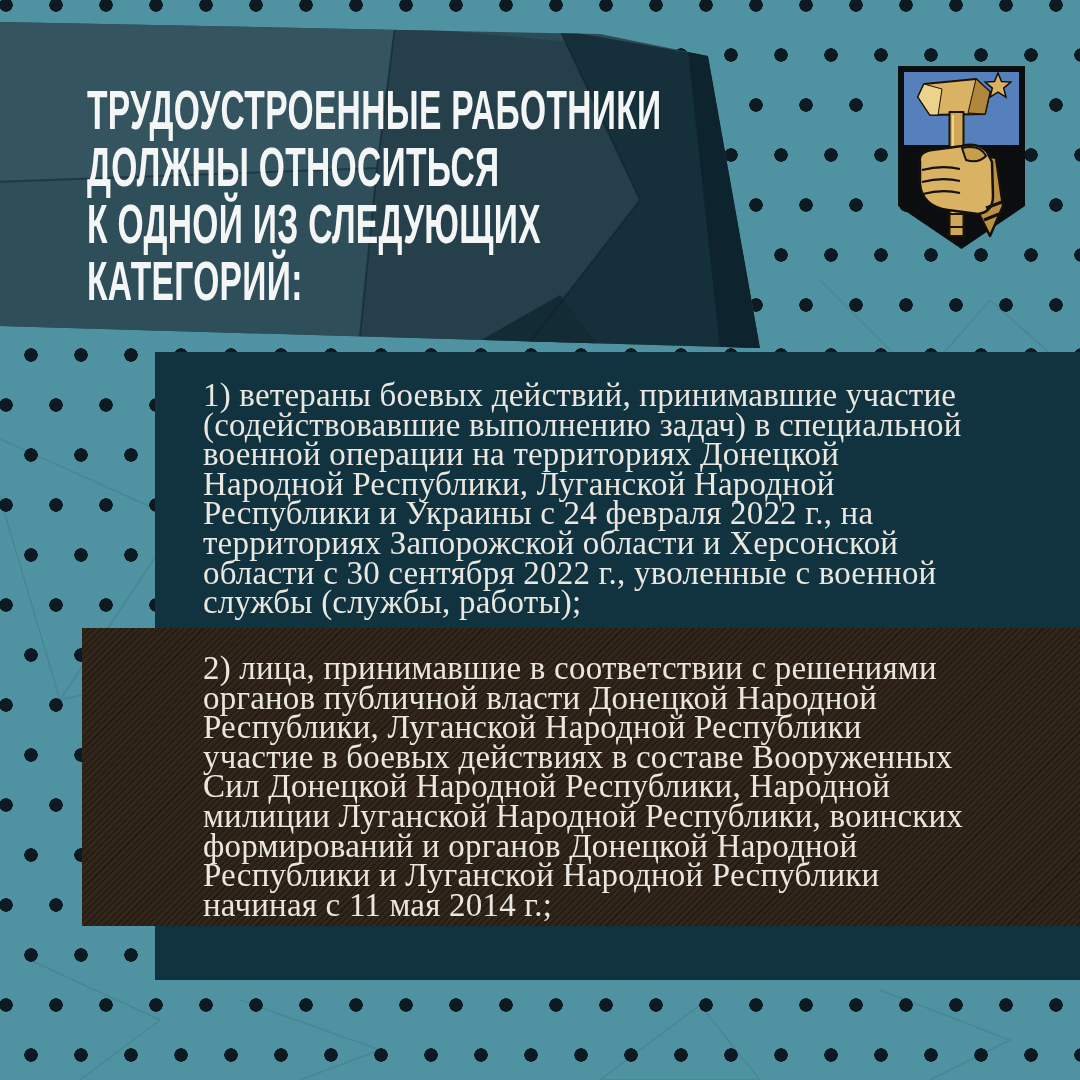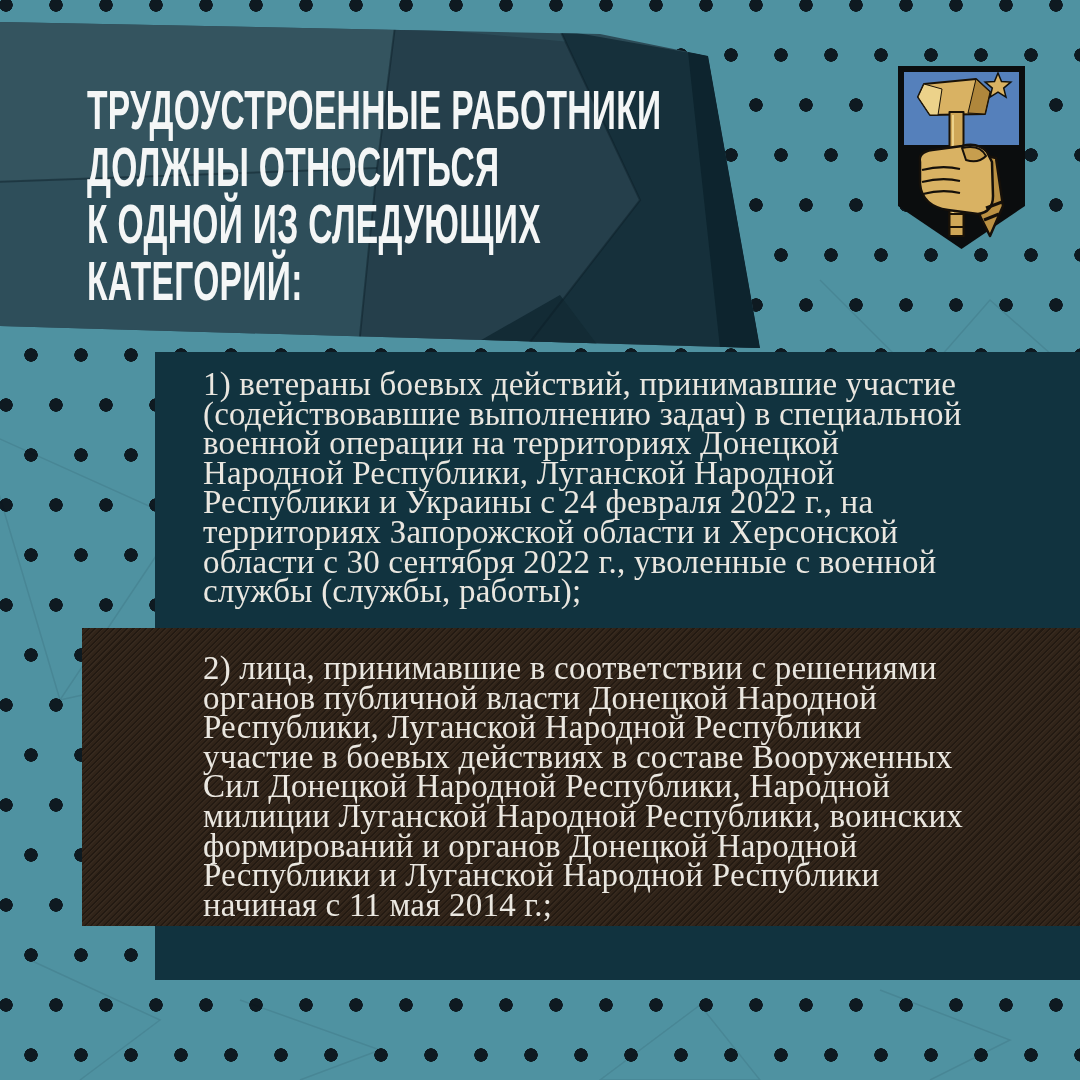--- a/index.html
+++ b/index.html
@@ -37,21 +37,21 @@
       rgba(0,0,0,0.28) 0 1.5px,
       rgba(255,255,255,0.025) 1.5px 2.5px,
       rgba(0,0,0,0) 2.5px 4.5px);
   }
   .body-text{
     color:#eae7e0;
     font-family:"Liberation Serif", serif;
     font-size:33px;line-height:29.6px;letter-spacing:0.2px;
     white-space:pre-line;
   }
-  .panel-1 .body-text{padding:18px 30px 0 48px;}
+  .panel-1 .body-text{padding:29px 30px 0 48px;}
   .panel-2 .body-text{padding:26px 14px 0 121px;}
 </style>
 </head>
 <body>
 
 <svg class="mesh" width="1080" height="1080" viewBox="0 0 1080 1080">
   <g stroke="#0d1a21" stroke-opacity="0.09" stroke-width="1.5" fill="none">
     <path d="M-20,430 L180,520 L60,700 Z"></path>
     <path d="M180,520 L330,640 L60,700"></path>
     <path d="M700,1005 L760,1080 L600,1080 Z"></path>

